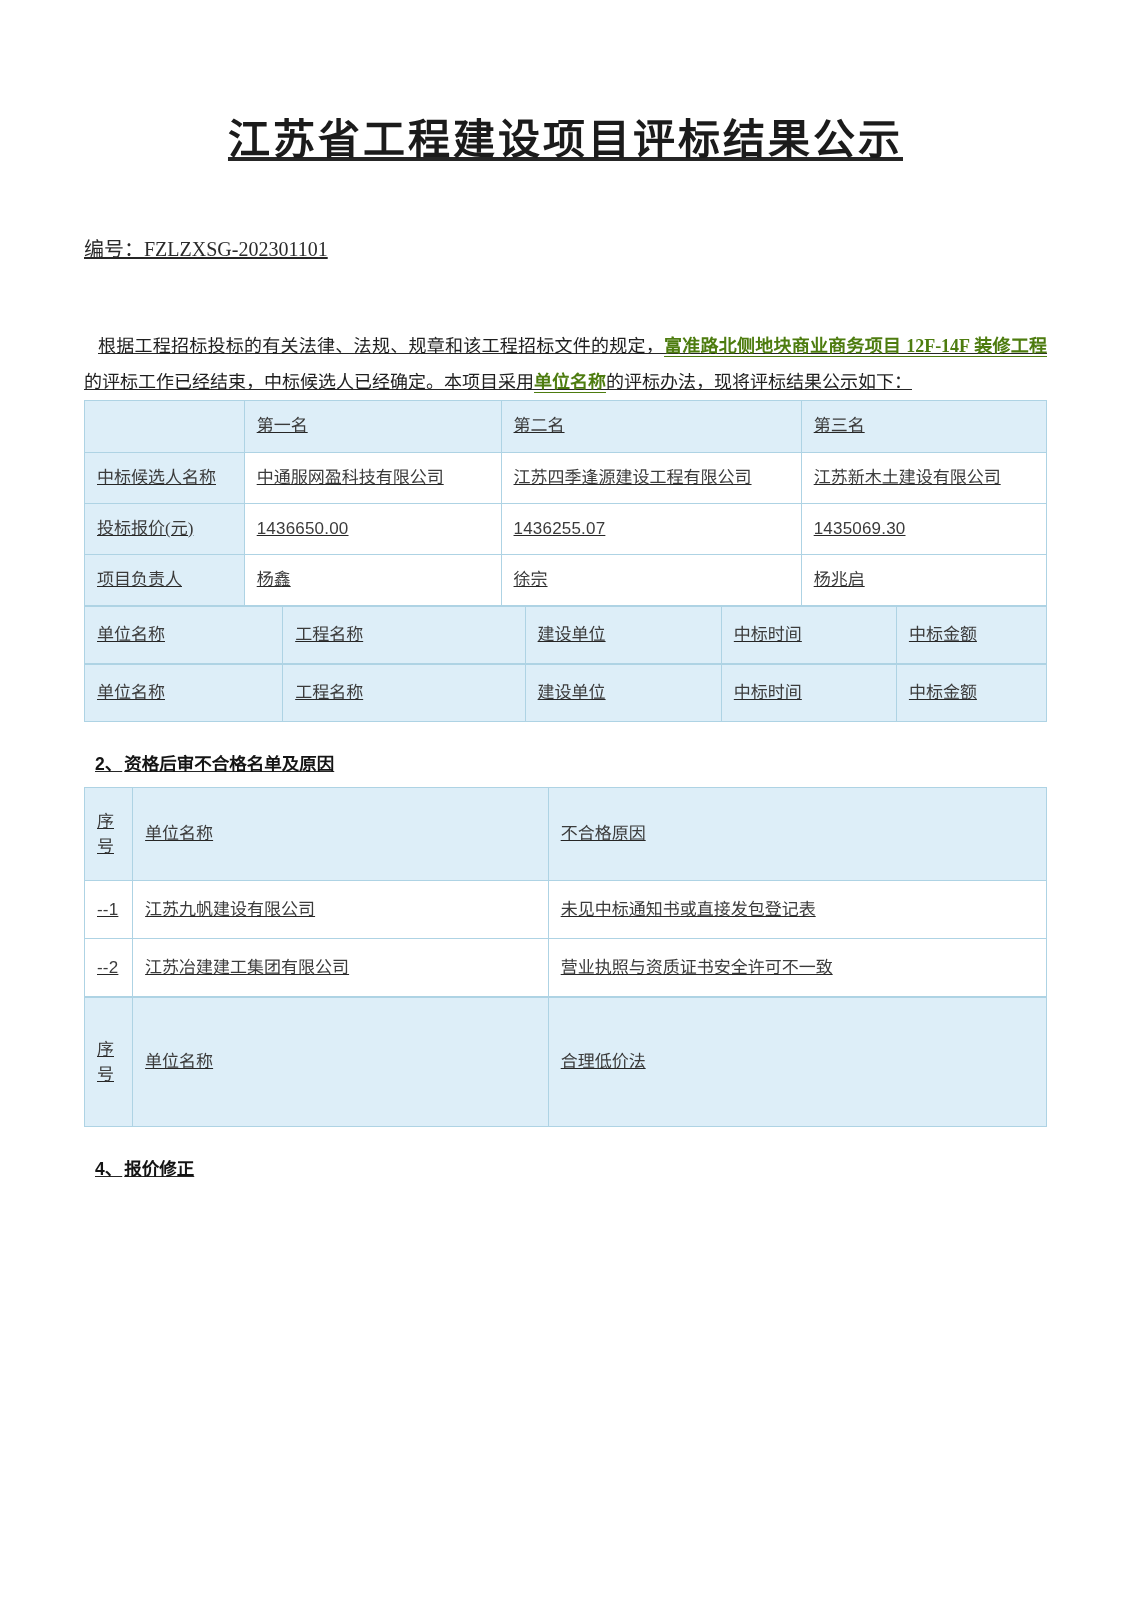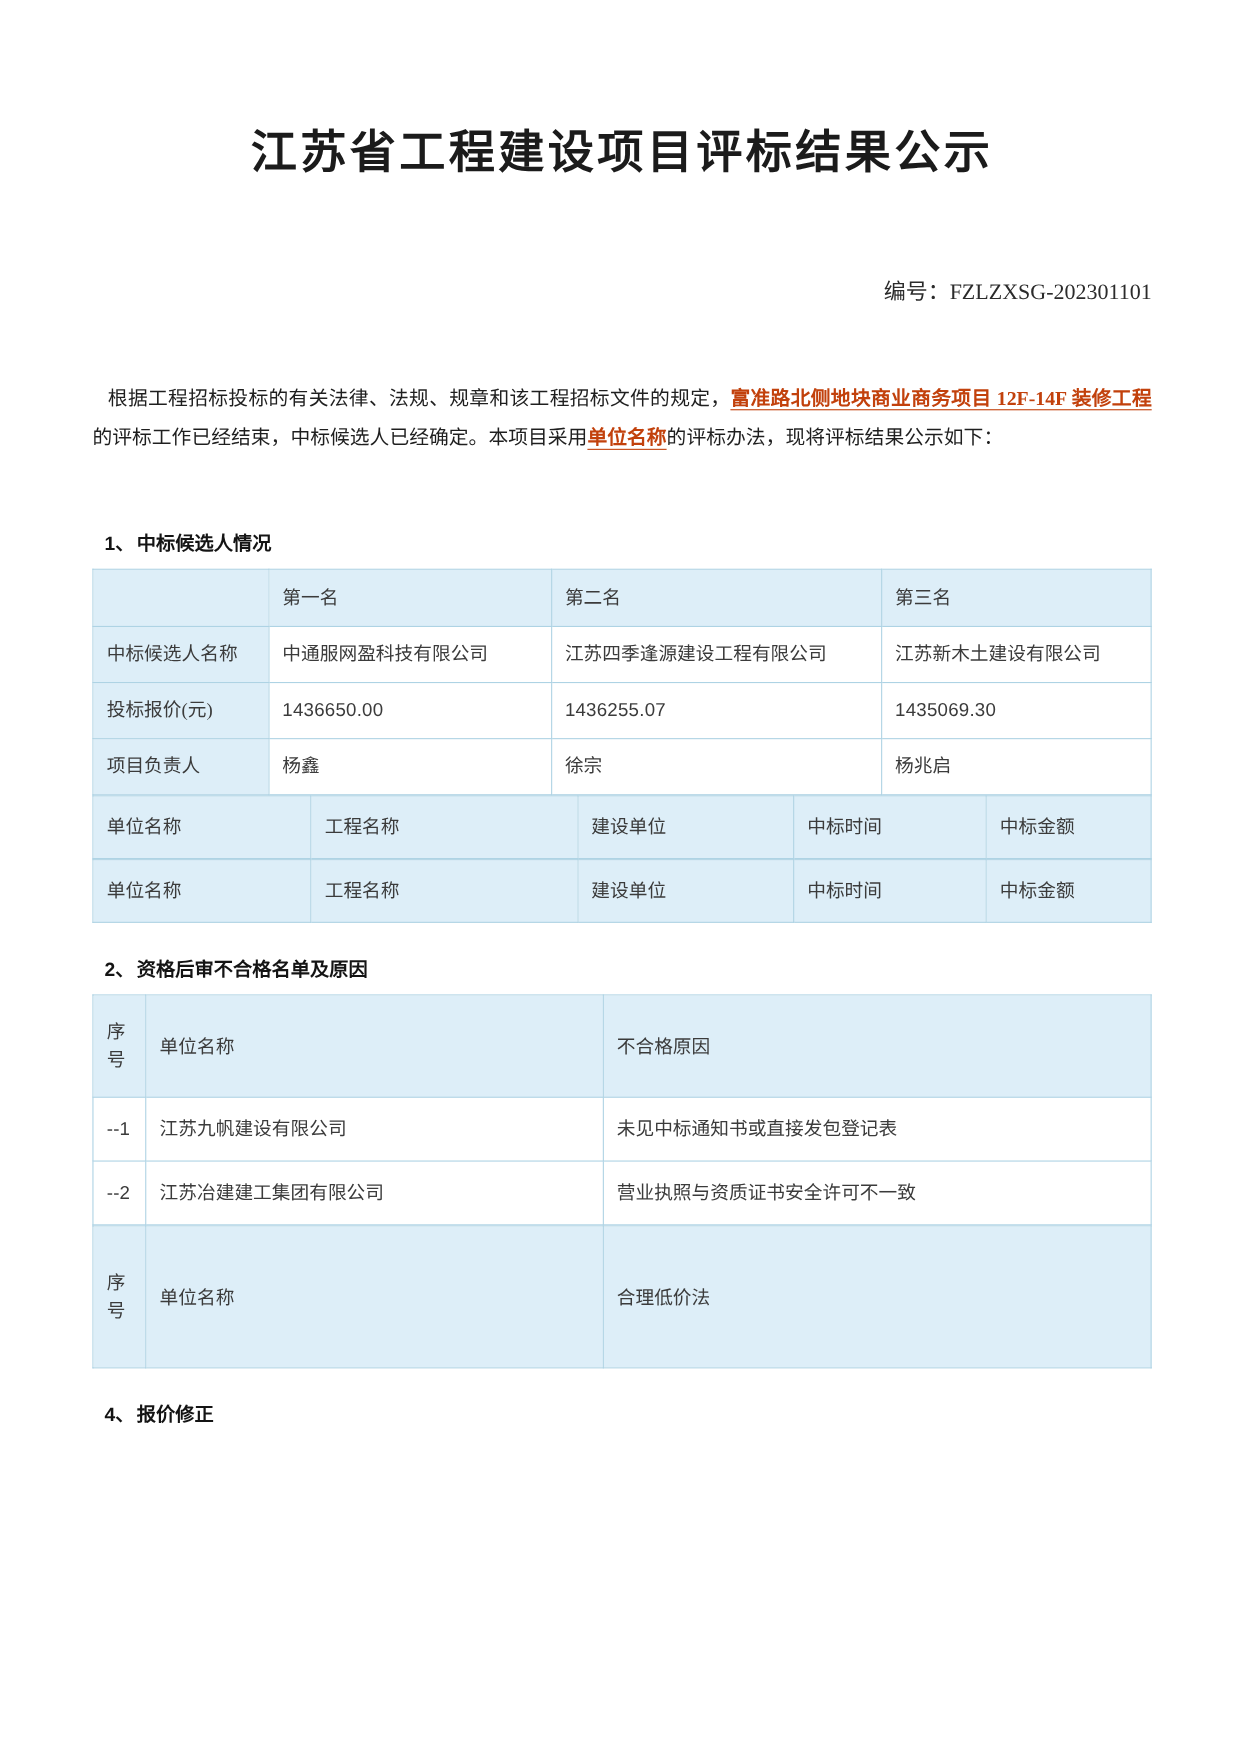--- a/index.html
+++ b/index.html
@@ -11,52 +11,52 @@
   .page{
     position:relative;
     width:1131px;
     height:1600px;
     background:#ffffff;
     overflow:hidden;
     font-family:"Liberation Serif","DejaVu Serif",serif;
     color:#262626;
     box-sizing:border-box;
   }
-  .content{padding:0 84px;}
+  .content{padding:0 84px;text-decoration:underline;}
 
   .title{
     margin:0;
     padding-top:112px;
     text-align:center;
     font-size:42px;
     line-height:1.35;
     font-weight:bold;
     letter-spacing:3px;
     color:#1b1b1b;
   }
   .doc-number{
-    margin-top:80px;
-    text-align:right;
+    margin-top:64px;
+    text-align:left;
     font-size:20px;
     color:#2b2b2b;
   }
 
   .intro{
     margin:66px 0 0 0;
     font-size:18px;
     line-height:2.0;
     text-align:justify;
     text-indent:14px;
     color:#1f1f1f;
   }
   .intro .em{
     font-weight:bold;
     text-decoration:underline;
     text-underline-offset:4px;
-    color:#c2410c;
+    color:#4d7c0f;
   }
 
   .section-heading{
     margin:30px 0 10px 0;
     padding-left:11px;
     font-size:17.5px;
     font-weight:bold;
     color:#141414;
     line-height:1.45;
   }
@@ -121,21 +121,20 @@
 
 <div class="page">
   <div class="content">
 
     <h1 class="title">江苏省工程建设项目评标结果公示</h1>
 
     <div class="doc-number"><span>编号：</span><span>FZLZXSG-202301101</span></div>
 
     <p class="intro"><span>根据工程招标投标的有关法律、法规、规章和该工程招标文件的规定，</span><span class="em">富准路北侧地块商业商务项目 12F-14F 装修工程</span><span>的评标工作已经结束，中标候选人已经确定。本项目采用</span><span class="em">单位名称</span><span>的评标办法，现将评标结果公示如下：</span></p>
 
-    <div class="section-heading first"><span class="h-num">1、</span><span>中标候选人情况</span></div>
 
     <table class="tbl t-candidates">
       <colgroup>
           <col style="width:16.6%">
           <col style="width:26.7%">
           <col style="width:31.2%">
           <col style="width:25.5%">
         </colgroup>
       <tbody>
           <tr class="head-row">

